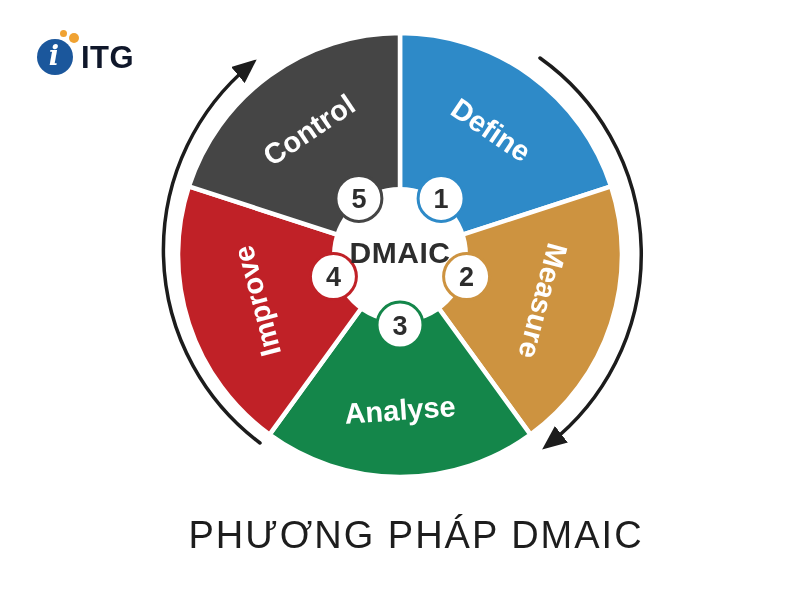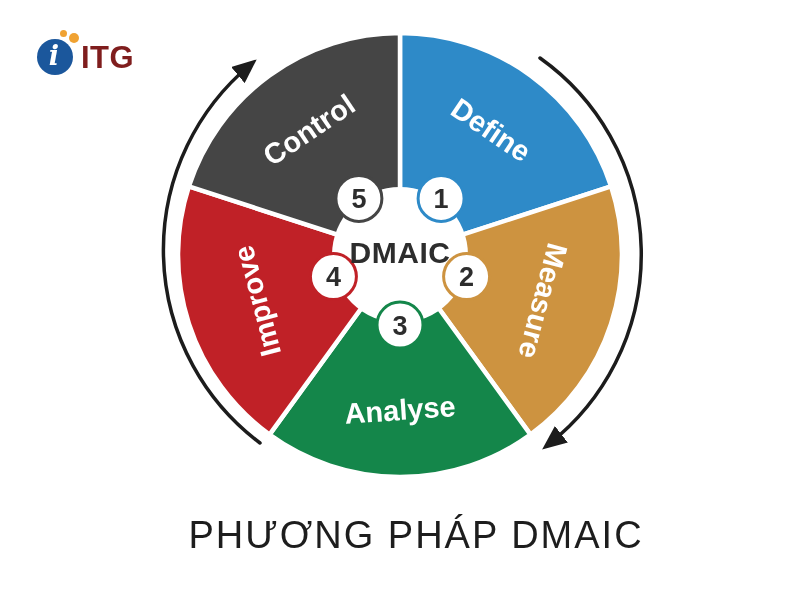--- a/index.html
+++ b/index.html
@@ -20,21 +20,21 @@
   .logo-i {
     color: #ffffff; font-weight: bold; font-style: italic;
     font-family: "DejaVu Serif", serif;
     font-size: 27px; line-height: 1; transform: translate(-1px,-2px);
   }
   .dot { position: absolute; border-radius: 50%; background: #f0a232; }
   .dot-sm { left: 24px; top: 2px; width: 7px; height: 7px; }
   .dot-lg { left: 33px; top: 5px; width: 10px; height: 10px; }
   .logo-text {
     position: absolute; left: 45px; top: 12px;
-    font-size: 31px; font-weight: bold; color: #7f1d1d; letter-spacing: 0.5px;
+    font-size: 31px; font-weight: bold; color: #0f172a; letter-spacing: 0.5px;
   }
   
   .diagram { position: absolute; left: 0; top: 0; width: 800px; height: 520px; }
   .wedge { stroke: #ffffff; stroke-width: 4.5; stroke-linejoin: round; }
   .seg-label {
     font-family: "Liberation Sans", sans-serif;
     font-size: 29px; font-weight: bold; fill: #ffffff;
     text-anchor: middle;
   }
   .num-circle { fill: #ffffff; stroke-width: 3; }

